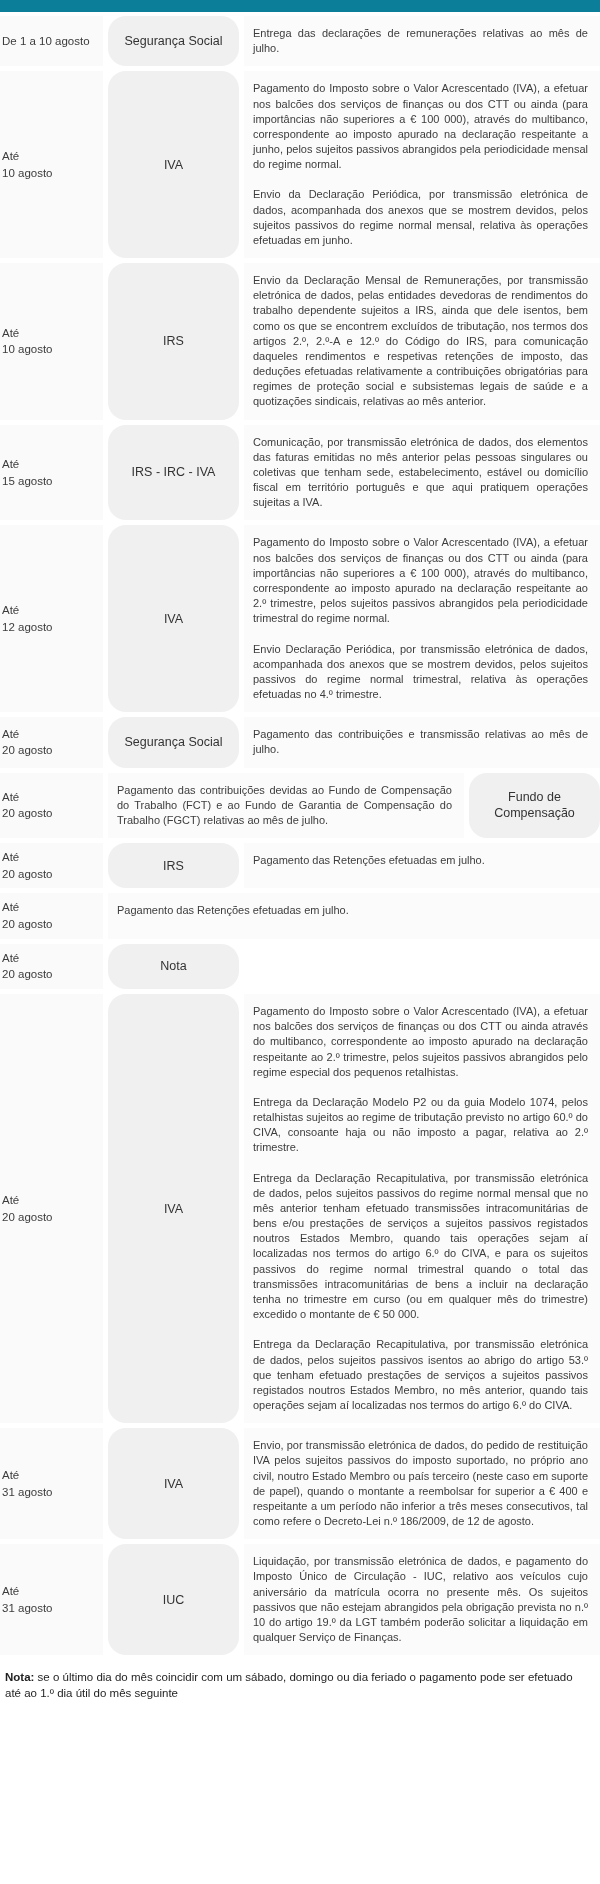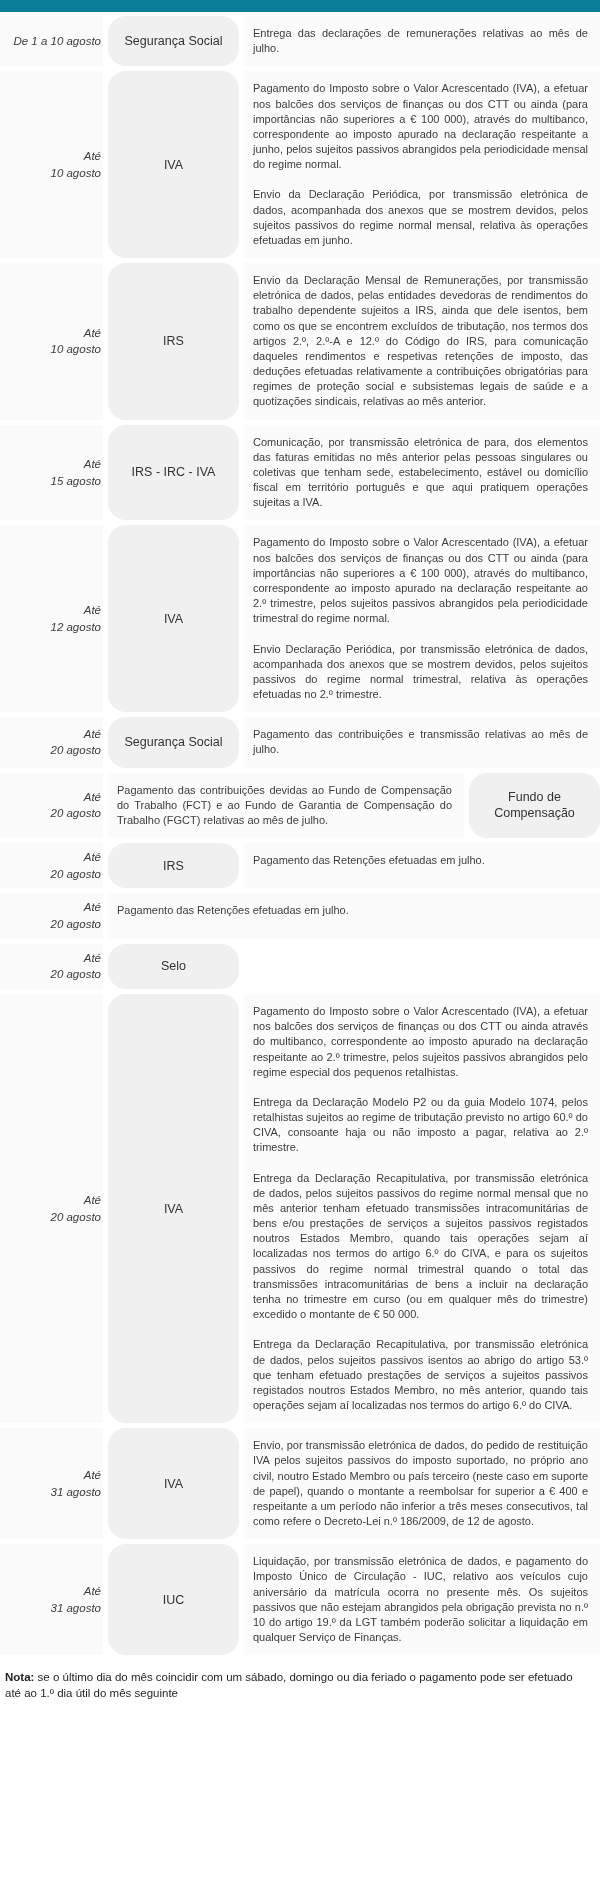--- a/index.html
+++ b/index.html
@@ -29,28 +29,27 @@
   }
   .cell {
     box-sizing: border-box;
   }
   .cell-date {
     width: 103px;
     flex: 0 0 103px;
     background: #fafafa;
     display: flex;
     flex-direction: column;
-    align-items: flex-end;
+    align-items: flex-start;
     justify-content: center;
     text-align: center;
     font-size: 11.5px;
     color: #3c3c3c;
     line-height: 1.45;
     padding: 6px 2px;
-    font-style: italic;
   }
   .cell-cat {
     width: 131px;
     flex: 0 0 131px;
     background: #f0f0f0;
     display: flex;
     align-items: center;
     justify-content: center;
     text-align: center;
     font-size: 12.5px;
@@ -133,34 +132,34 @@
     </div>
     <div class="row">
       <div class="cell cell-date">
         <span class="date-line">Até</span>
         <span class="date-line">15 agosto</span>
       </div>
       <div class="cell cell-cat">
         <span class="cat-text">IRS - IRC - IVA</span>
       </div>
       <div class="cell cell-desc">
-        <p class="desc-p">Comunicação, por transmissão eletrónica de para, dos elementos das faturas emitidas no mês anterior pelas pessoas singulares ou coletivas que tenham sede, estabelecimento, estável ou domicílio fiscal em território português e que aqui pratiquem operações sujeitas a IVA.</p>
+        <p class="desc-p">Comunicação, por transmissão eletrónica de dados, dos elementos das faturas emitidas no mês anterior pelas pessoas singulares ou coletivas que tenham sede, estabelecimento, estável ou domicílio fiscal em território português e que aqui pratiquem operações sujeitas a IVA.</p>
       </div>
     </div>
     <div class="row">
       <div class="cell cell-date">
         <span class="date-line">Até</span>
         <span class="date-line">12 agosto</span>
       </div>
       <div class="cell cell-cat">
         <span class="cat-text">IVA</span>
       </div>
       <div class="cell cell-desc">
         <p class="desc-p">Pagamento do Imposto sobre o Valor Acrescentado (IVA), a efetuar nos balcões dos serviços de finanças ou dos CTT ou ainda (para importâncias não superiores a € 100 000), através do multibanco, correspondente ao imposto apurado na declaração respeitante ao 2.º trimestre, pelos sujeitos passivos abrangidos pela periodicidade trimestral do regime normal.</p>
-        <p class="desc-p">Envio Declaração Periódica, por transmissão eletrónica de dados, acompanhada dos anexos que se mostrem devidos, pelos sujeitos passivos do regime normal trimestral, relativa às operações efetuadas no 2.º trimestre.</p>
+        <p class="desc-p">Envio Declaração Periódica, por transmissão eletrónica de dados, acompanhada dos anexos que se mostrem devidos, pelos sujeitos passivos do regime normal trimestral, relativa às operações efetuadas no 4.º trimestre.</p>
       </div>
     </div>
     <div class="row">
       <div class="cell cell-date">
         <span class="date-line">Até</span>
         <span class="date-line">20 agosto</span>
       </div>
       <div class="cell cell-cat">
         <span class="cat-text">Segurança Social</span>
       </div>
@@ -200,21 +199,21 @@
       <div class="cell cell-desc">
         <p class="desc-p">Pagamento das Retenções efetuadas em julho.</p>
       </div>
     </div>
     <div class="row">
       <div class="cell cell-date">
         <span class="date-line">Até</span>
         <span class="date-line">20 agosto</span>
       </div>
       <div class="cell cell-cat">
-        <span class="cat-text">Selo</span>
+        <span class="cat-text">Nota</span>
       </div>
     </div>
     <div class="row">
       <div class="cell cell-date">
         <span class="date-line">Até</span>
         <span class="date-line">20 agosto</span>
       </div>
       <div class="cell cell-cat">
         <span class="cat-text">IVA</span>
       </div>

